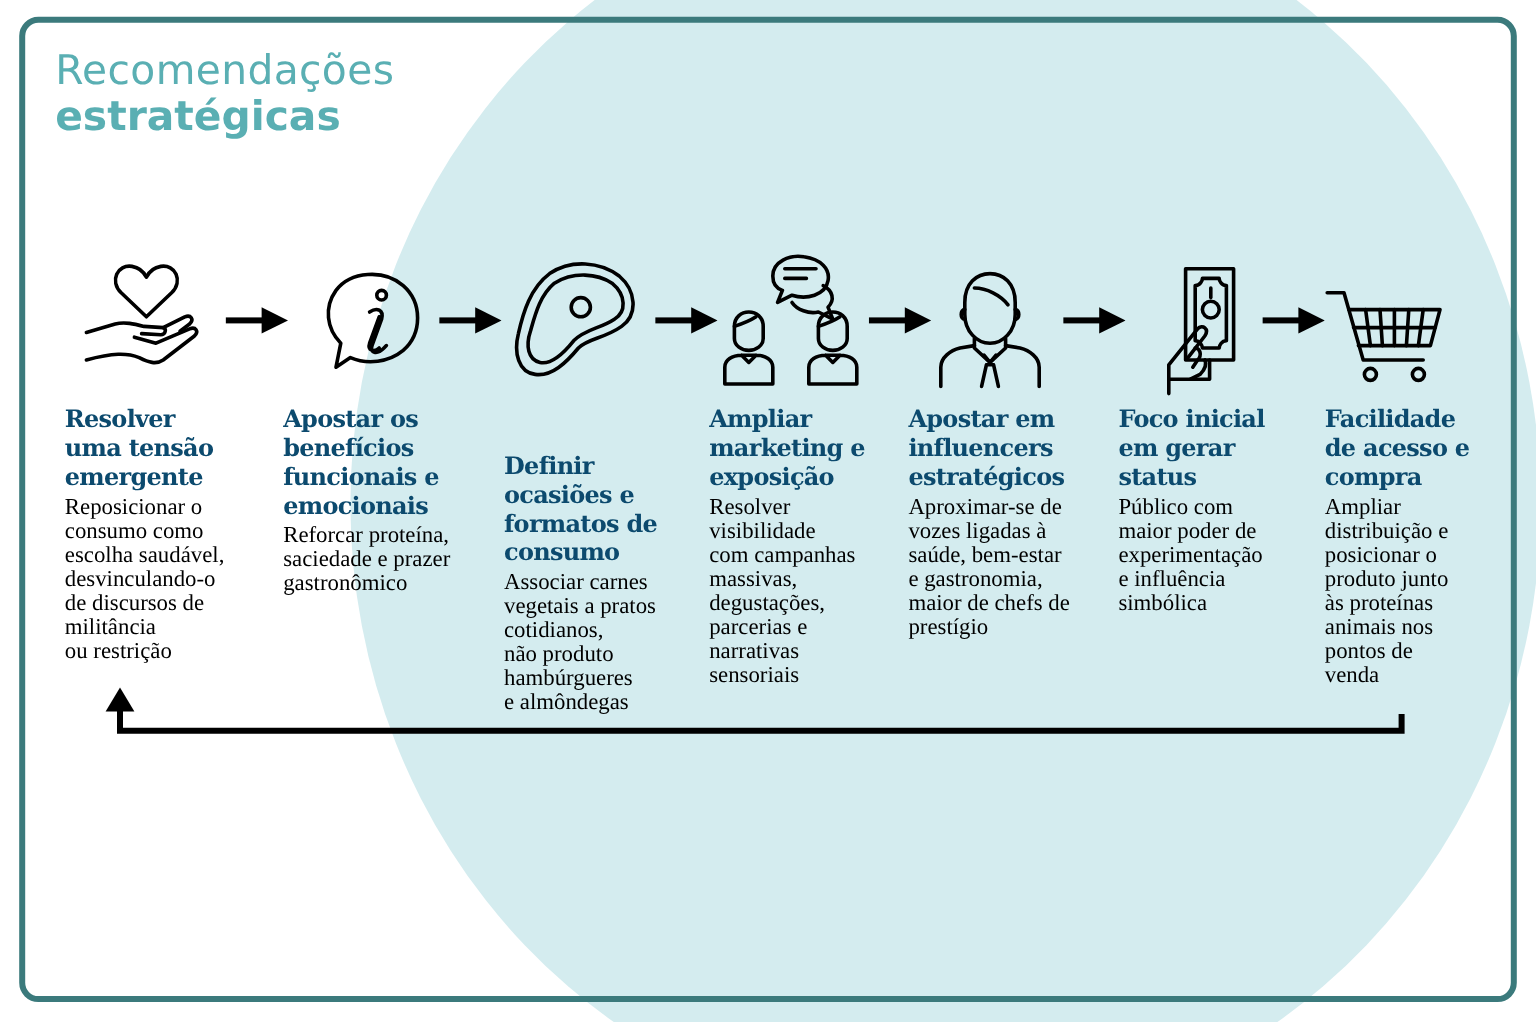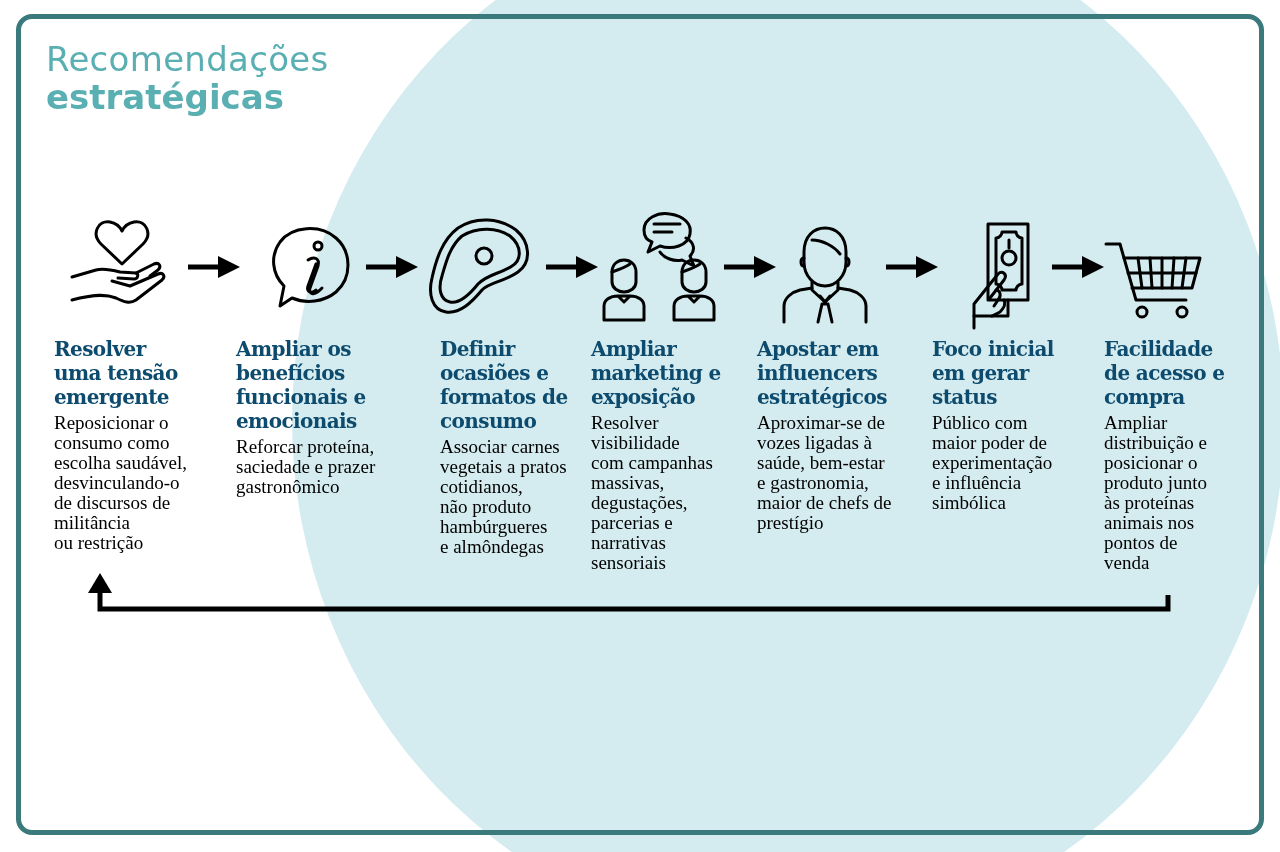--- a/index.html
+++ b/index.html
@@ -209,29 +209,29 @@
 emergente</h3>
   <p>Reposicionar o
 consumo como
 escolha saudável,
 desvinculando-o
 de discursos de
 militância
 ou restrição</p>
 </div>
 <div class="step-text" style="left:236px; width:180px;">
-  <h3>Ampliar os
+  <h3>Apostar os
 benefícios
 funcionais e
 emocionais</h3>
   <p>Reforcar proteína,
 saciedade e prazer
 gastronômico</p>
 </div>
-<div class="step-text" style="left:440px; width:170px;">
+<div class="step-text" style="left:420px; width:170px;margin-top:39px;">
   <h3>Definir
 ocasiões e
 formatos de
 consumo</h3>
   <p>Associar carnes
 vegetais a pratos
 cotidianos,
 não produto
 hambúrgueres
 e almôndegas</p>

